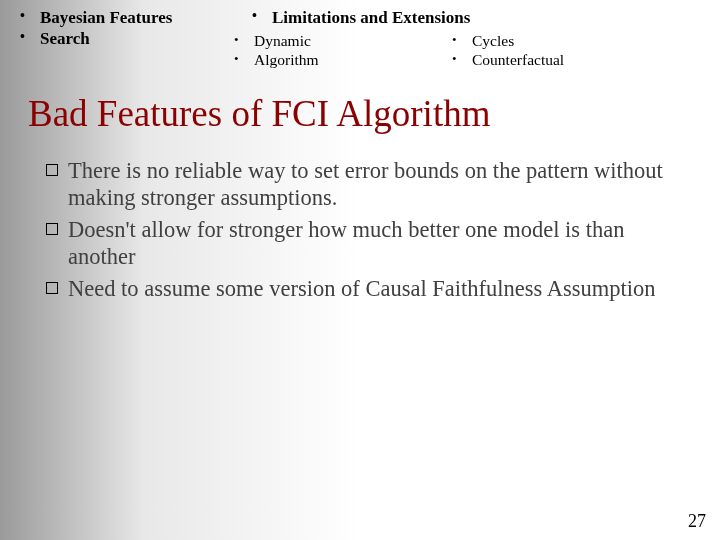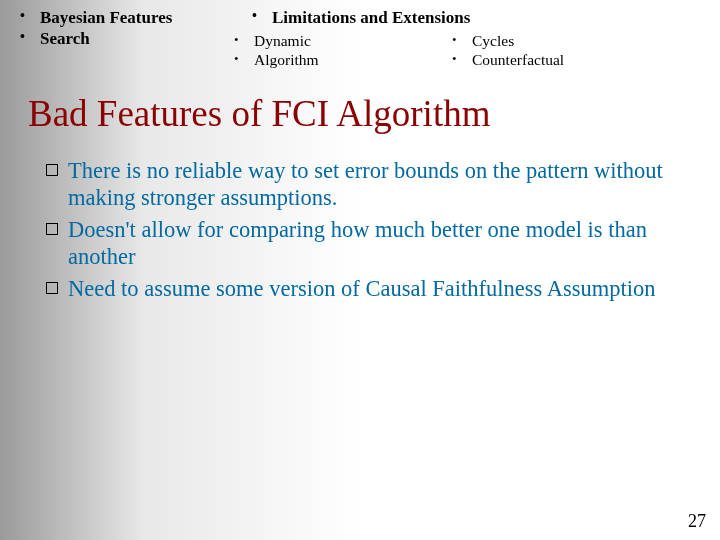--- a/index.html
+++ b/index.html
@@ -64,21 +64,21 @@
     font-size: 13px;
   }
   .title {
     font-size: 37px;
     color: #8b0000;
     padding: 18px 4px 12px 28px;
   }
   .body {
     padding: 10px 42px 0 46px;
     font-size: 22.5px;
-    color: #0369a1;
+    color: #404040;
     line-height: 1.22;
   }
   .body-item {
     display: flex;
     margin-bottom: 4px;
   }
   .checkbox {
     display: inline-block;
     width: 12px;
     height: 12px;
@@ -142,21 +142,21 @@
 
 <div class="title">Bad Features of FCI Algorithm</div>
 
 <div class="body">
   <div class="body-item">
     <span class="checkbox"></span>
     <span class="body-text">There is no reliable way to set error bounds on the pattern without making stronger assumptions.</span>
   </div>
   <div class="body-item">
     <span class="checkbox"></span>
-    <span class="body-text">Doesn't allow for comparing how much better one model is than another</span>
+    <span class="body-text">Doesn't allow for stronger how much better one model is than another</span>
   </div>
   <div class="body-item">
     <span class="checkbox"></span>
     <span class="body-text">Need to assume some version of Causal Faithfulness Assumption</span>
   </div>
 </div>
 
 <div class="pagenum">27</div>
 
 </body></html>

